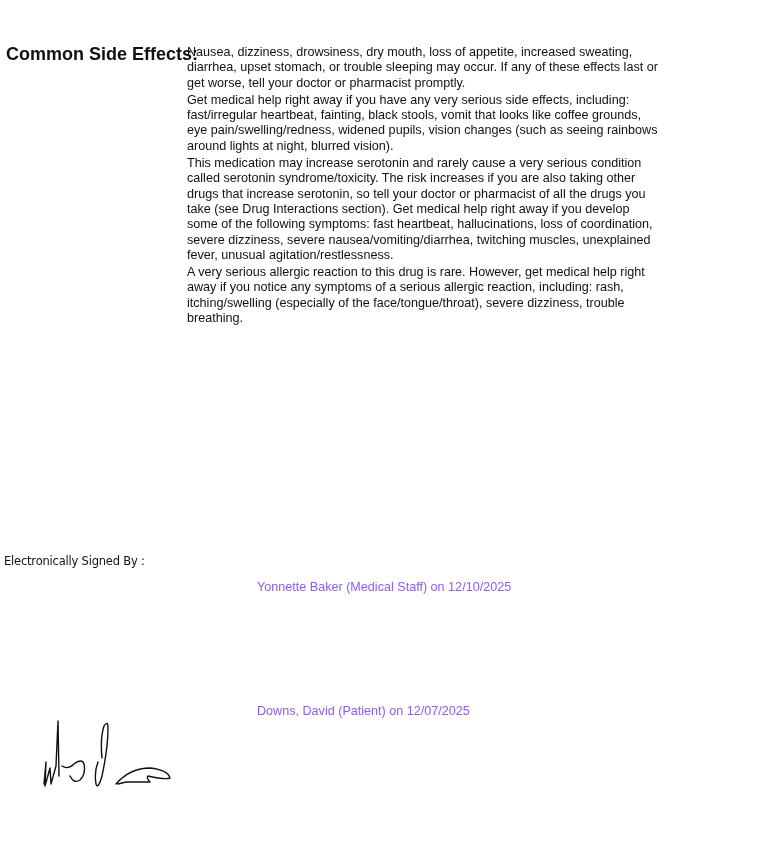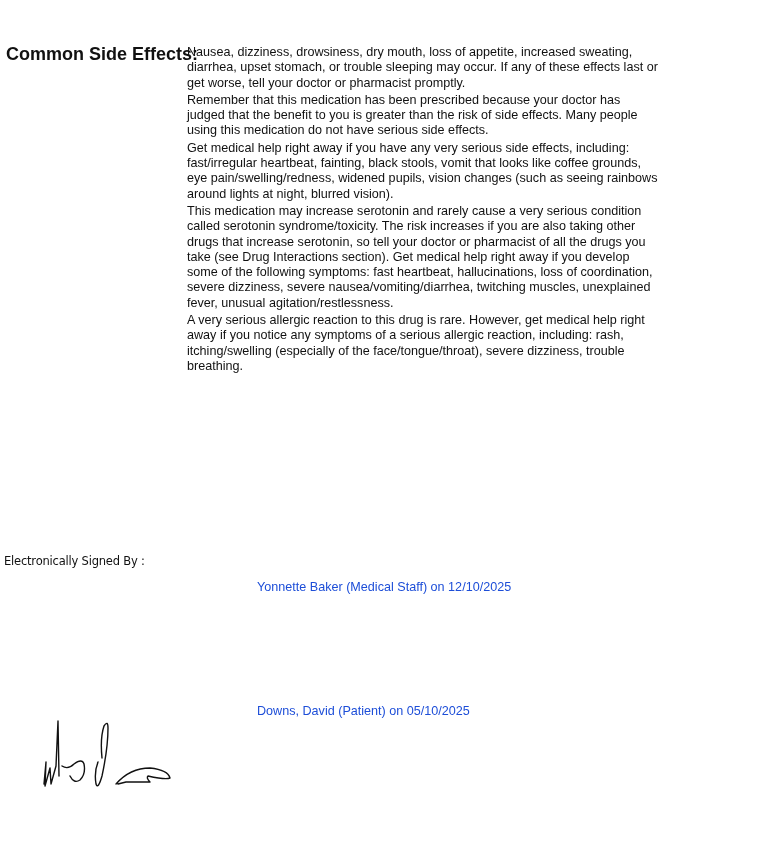--- a/index.html
+++ b/index.html
@@ -13,43 +13,42 @@
     font-family: "Liberation Sans", sans-serif; font-size: 12.6px; line-height: 15.3px; color: #111;
   }
   .body-text p { margin: 2px; }
   .signed-label {
     position: absolute; left: 4px; top: 554px;
     font-family: "DejaVu Sans", sans-serif; font-size: 11.5px; font-weight: normal; color: #111;
     letter-spacing: -0.2px;
   }
   .sig-line {
     position: absolute; left: 257px;
-    font-family: "Liberation Sans", sans-serif; font-size: 12.6px; color: #1d4ed8;
+    font-family: "Liberation Sans", sans-serif; font-size: 12.6px; color: #8b5cf6;
   }
   .sig-staff { top: 580px; }
   .sig-patient { top: 704px; }
   .signature { position: absolute; left: 38px; top: 718px; width: 140px; height: 76px; }
 </style>
 </head>
 <body>
 
 <div class="label-side">Common Side Effects:</div>
 
 <div class="body-text">
   <p>Nausea, dizziness, drowsiness, dry mouth, loss of appetite, increased sweating, diarrhea, upset stomach, or trouble sleeping may occur. If any of these effects last or get worse, tell your doctor or pharmacist promptly.</p>
-  <p>Remember that this medication has been prescribed because your doctor has judged that the benefit to you is greater than the risk of side effects. Many people using this medication do not have serious side effects.</p>
   <p>Get medical help right away if you have any very serious side effects, including: fast/irregular heartbeat, fainting, black stools, vomit that looks like coffee grounds, eye pain/swelling/redness, widened pupils, vision changes (such as seeing rainbows around lights at night, blurred vision).</p>
   <p>This medication may increase serotonin and rarely cause a very serious condition called serotonin syndrome/toxicity. The risk increases if you are also taking other drugs that increase serotonin, so tell your doctor or pharmacist of all the drugs you take (see Drug Interactions section). Get medical help right away if you develop some of the following symptoms: fast heartbeat, hallucinations, loss of coordination, severe dizziness, severe nausea/vomiting/diarrhea, twitching muscles, unexplained fever, unusual agitation/restlessness.</p>
   <p>A very serious allergic reaction to this drug is rare. However, get medical help right away if you notice any symptoms of a serious allergic reaction, including: rash, itching/swelling (especially of the face/tongue/throat), severe dizziness, trouble breathing.</p>
 </div>
 
 <div class="signed-label">Electronically Signed By :</div>
 
 <div class="sig-line sig-staff">Yonnette Baker (Medical Staff) on 12/10/2025</div>
 
-<div class="sig-line sig-patient">Downs, David (Patient) on 05/10/2025</div>
+<div class="sig-line sig-patient">Downs, David (Patient) on 12/07/2025</div>
 
 <svg class="signature" viewBox="0 0 140 76" fill="none" stroke="#111" stroke-width="1.4" stroke-linecap="round" stroke-linejoin="round">
   <path d="M6 66 L8 44 M8 44 L7 68 L12 50 L13 66 L18 48 L20 3 L21 58"></path>
   <path d="M24 48 Q30 52 36 46 Q44 40 46 46 Q48 56 42 62 Q36 66 32 58"></path>
   <path d="M60 44 Q56 54 58 66 Q60 72 64 58 Q70 30 70 10 Q70 2 66 8 Q62 20 64 40"></path>
   <path d="M78 66 Q92 50 112 50 Q130 52 132 60 Q128 62 110 58 Q108 60 112 64 Q100 64 88 64 L80 66"></path>
 </svg>
 
 </body></html>

